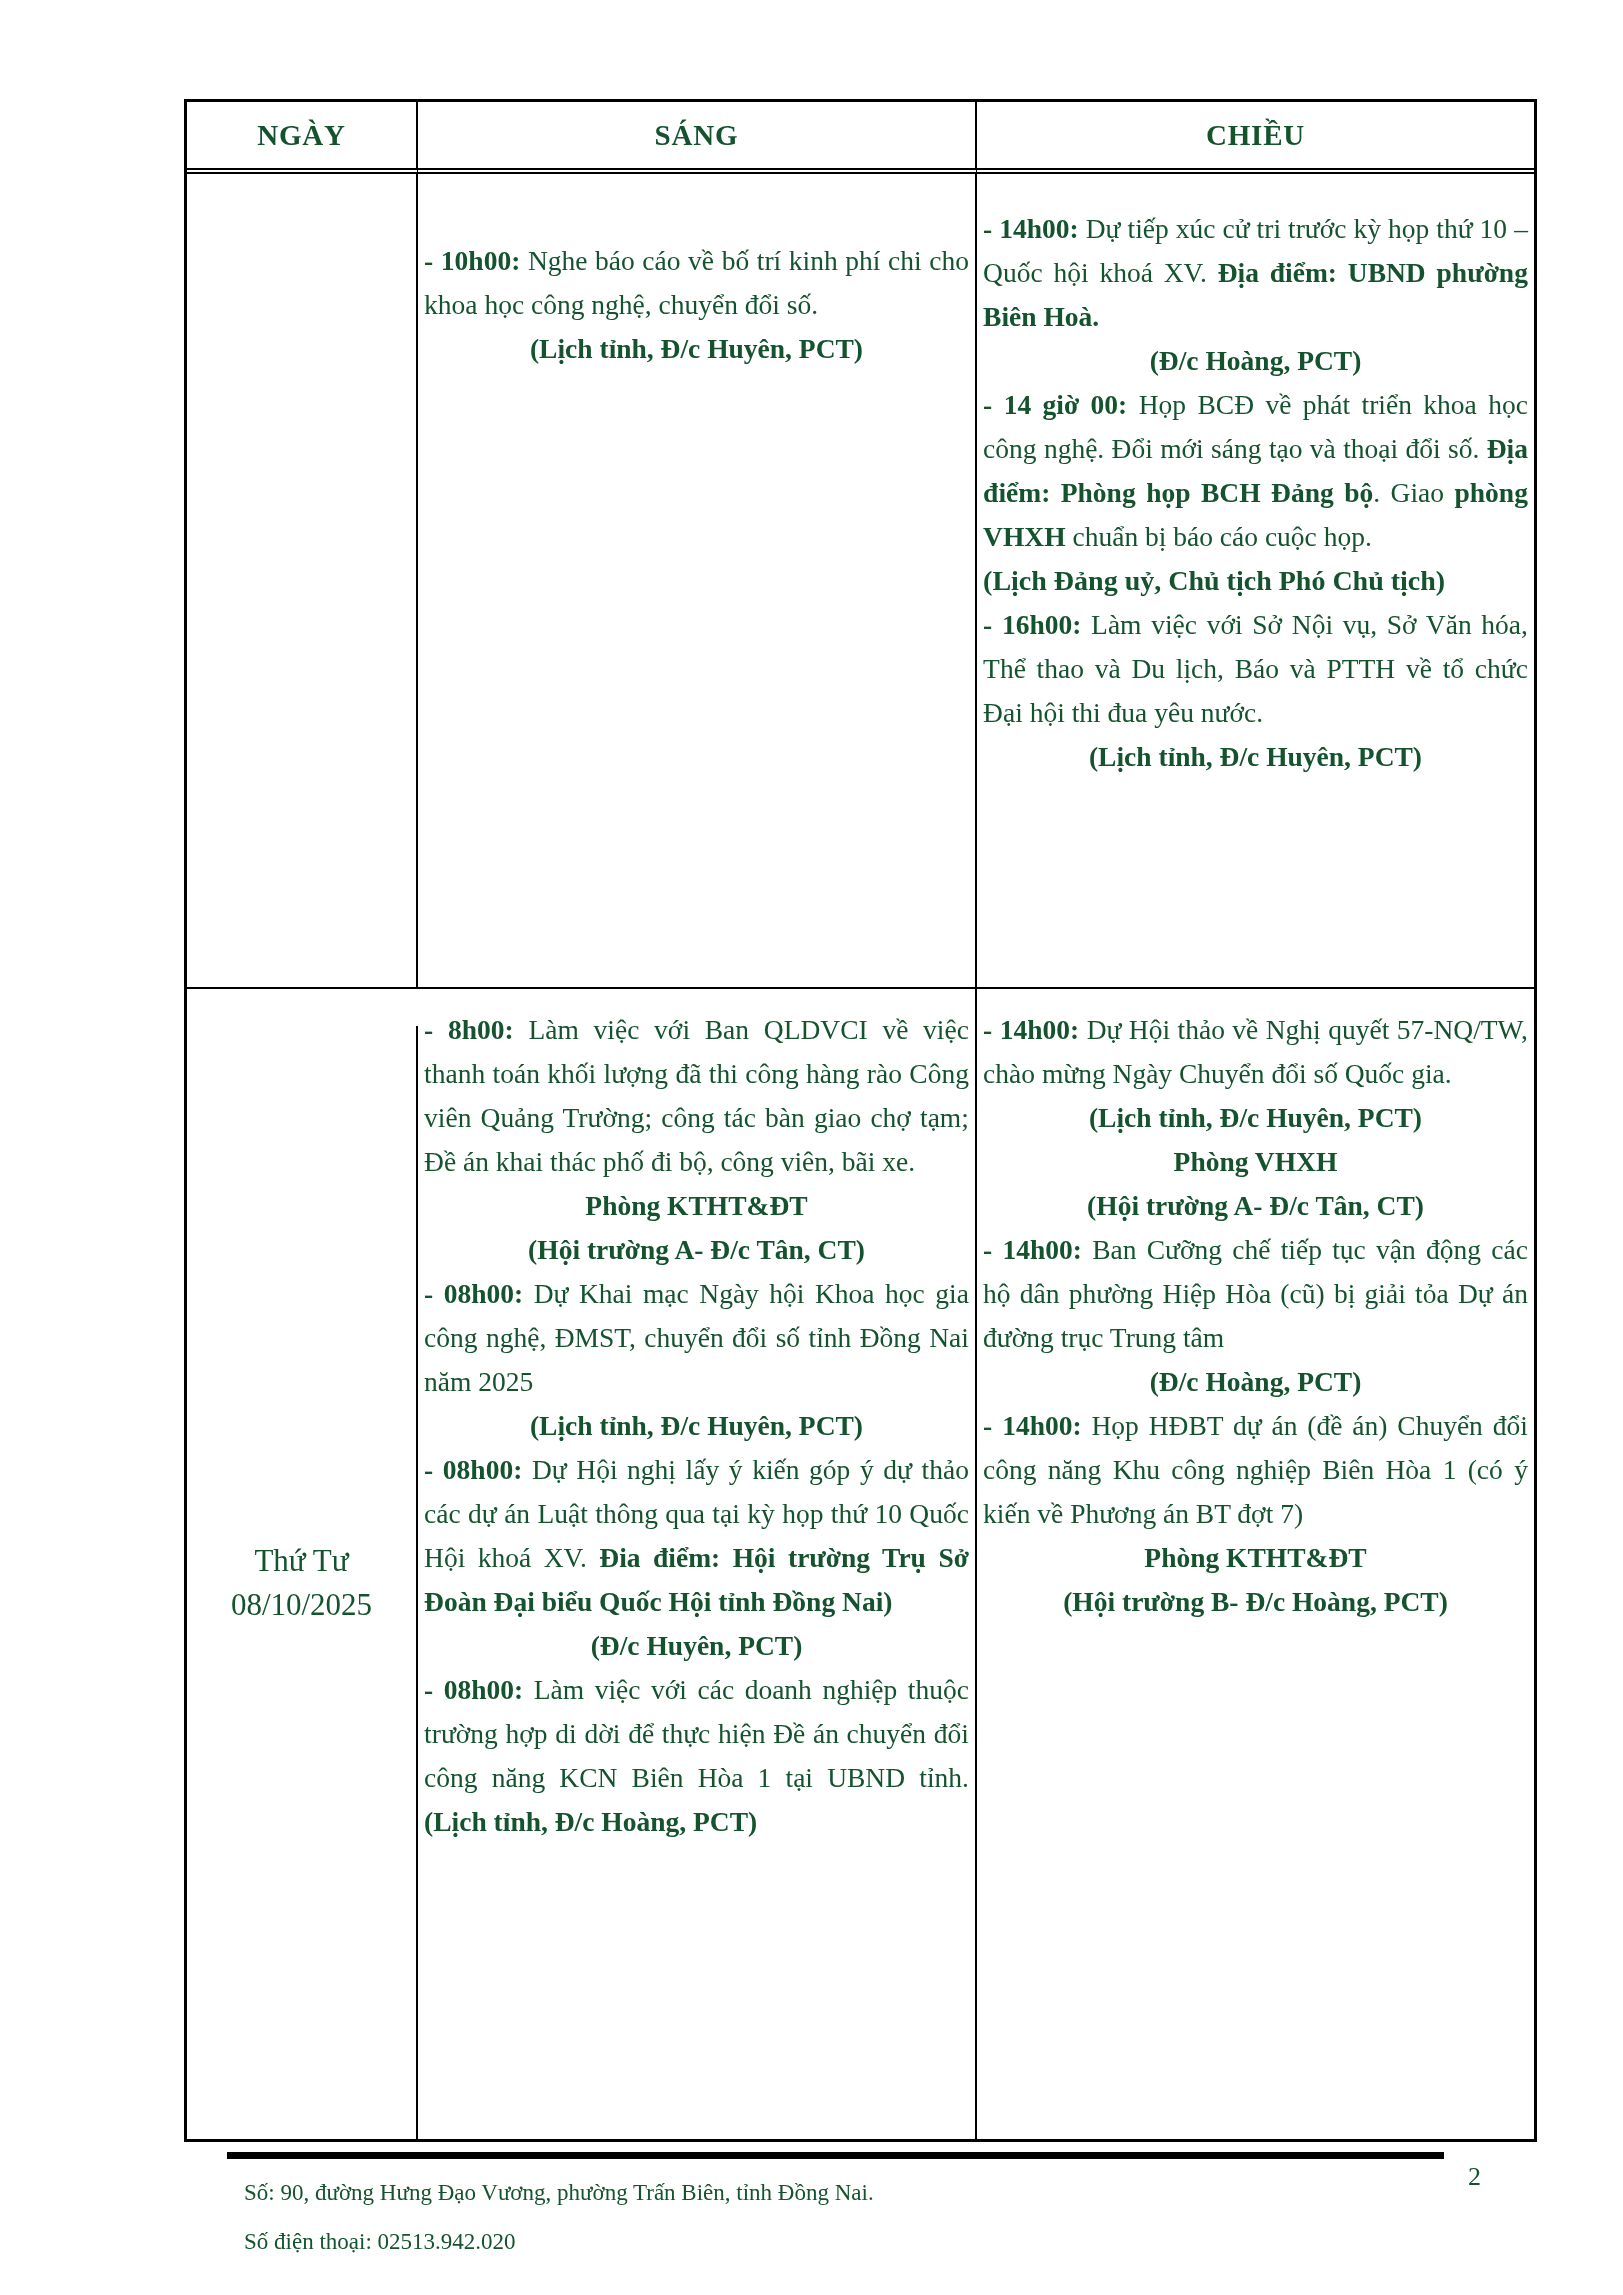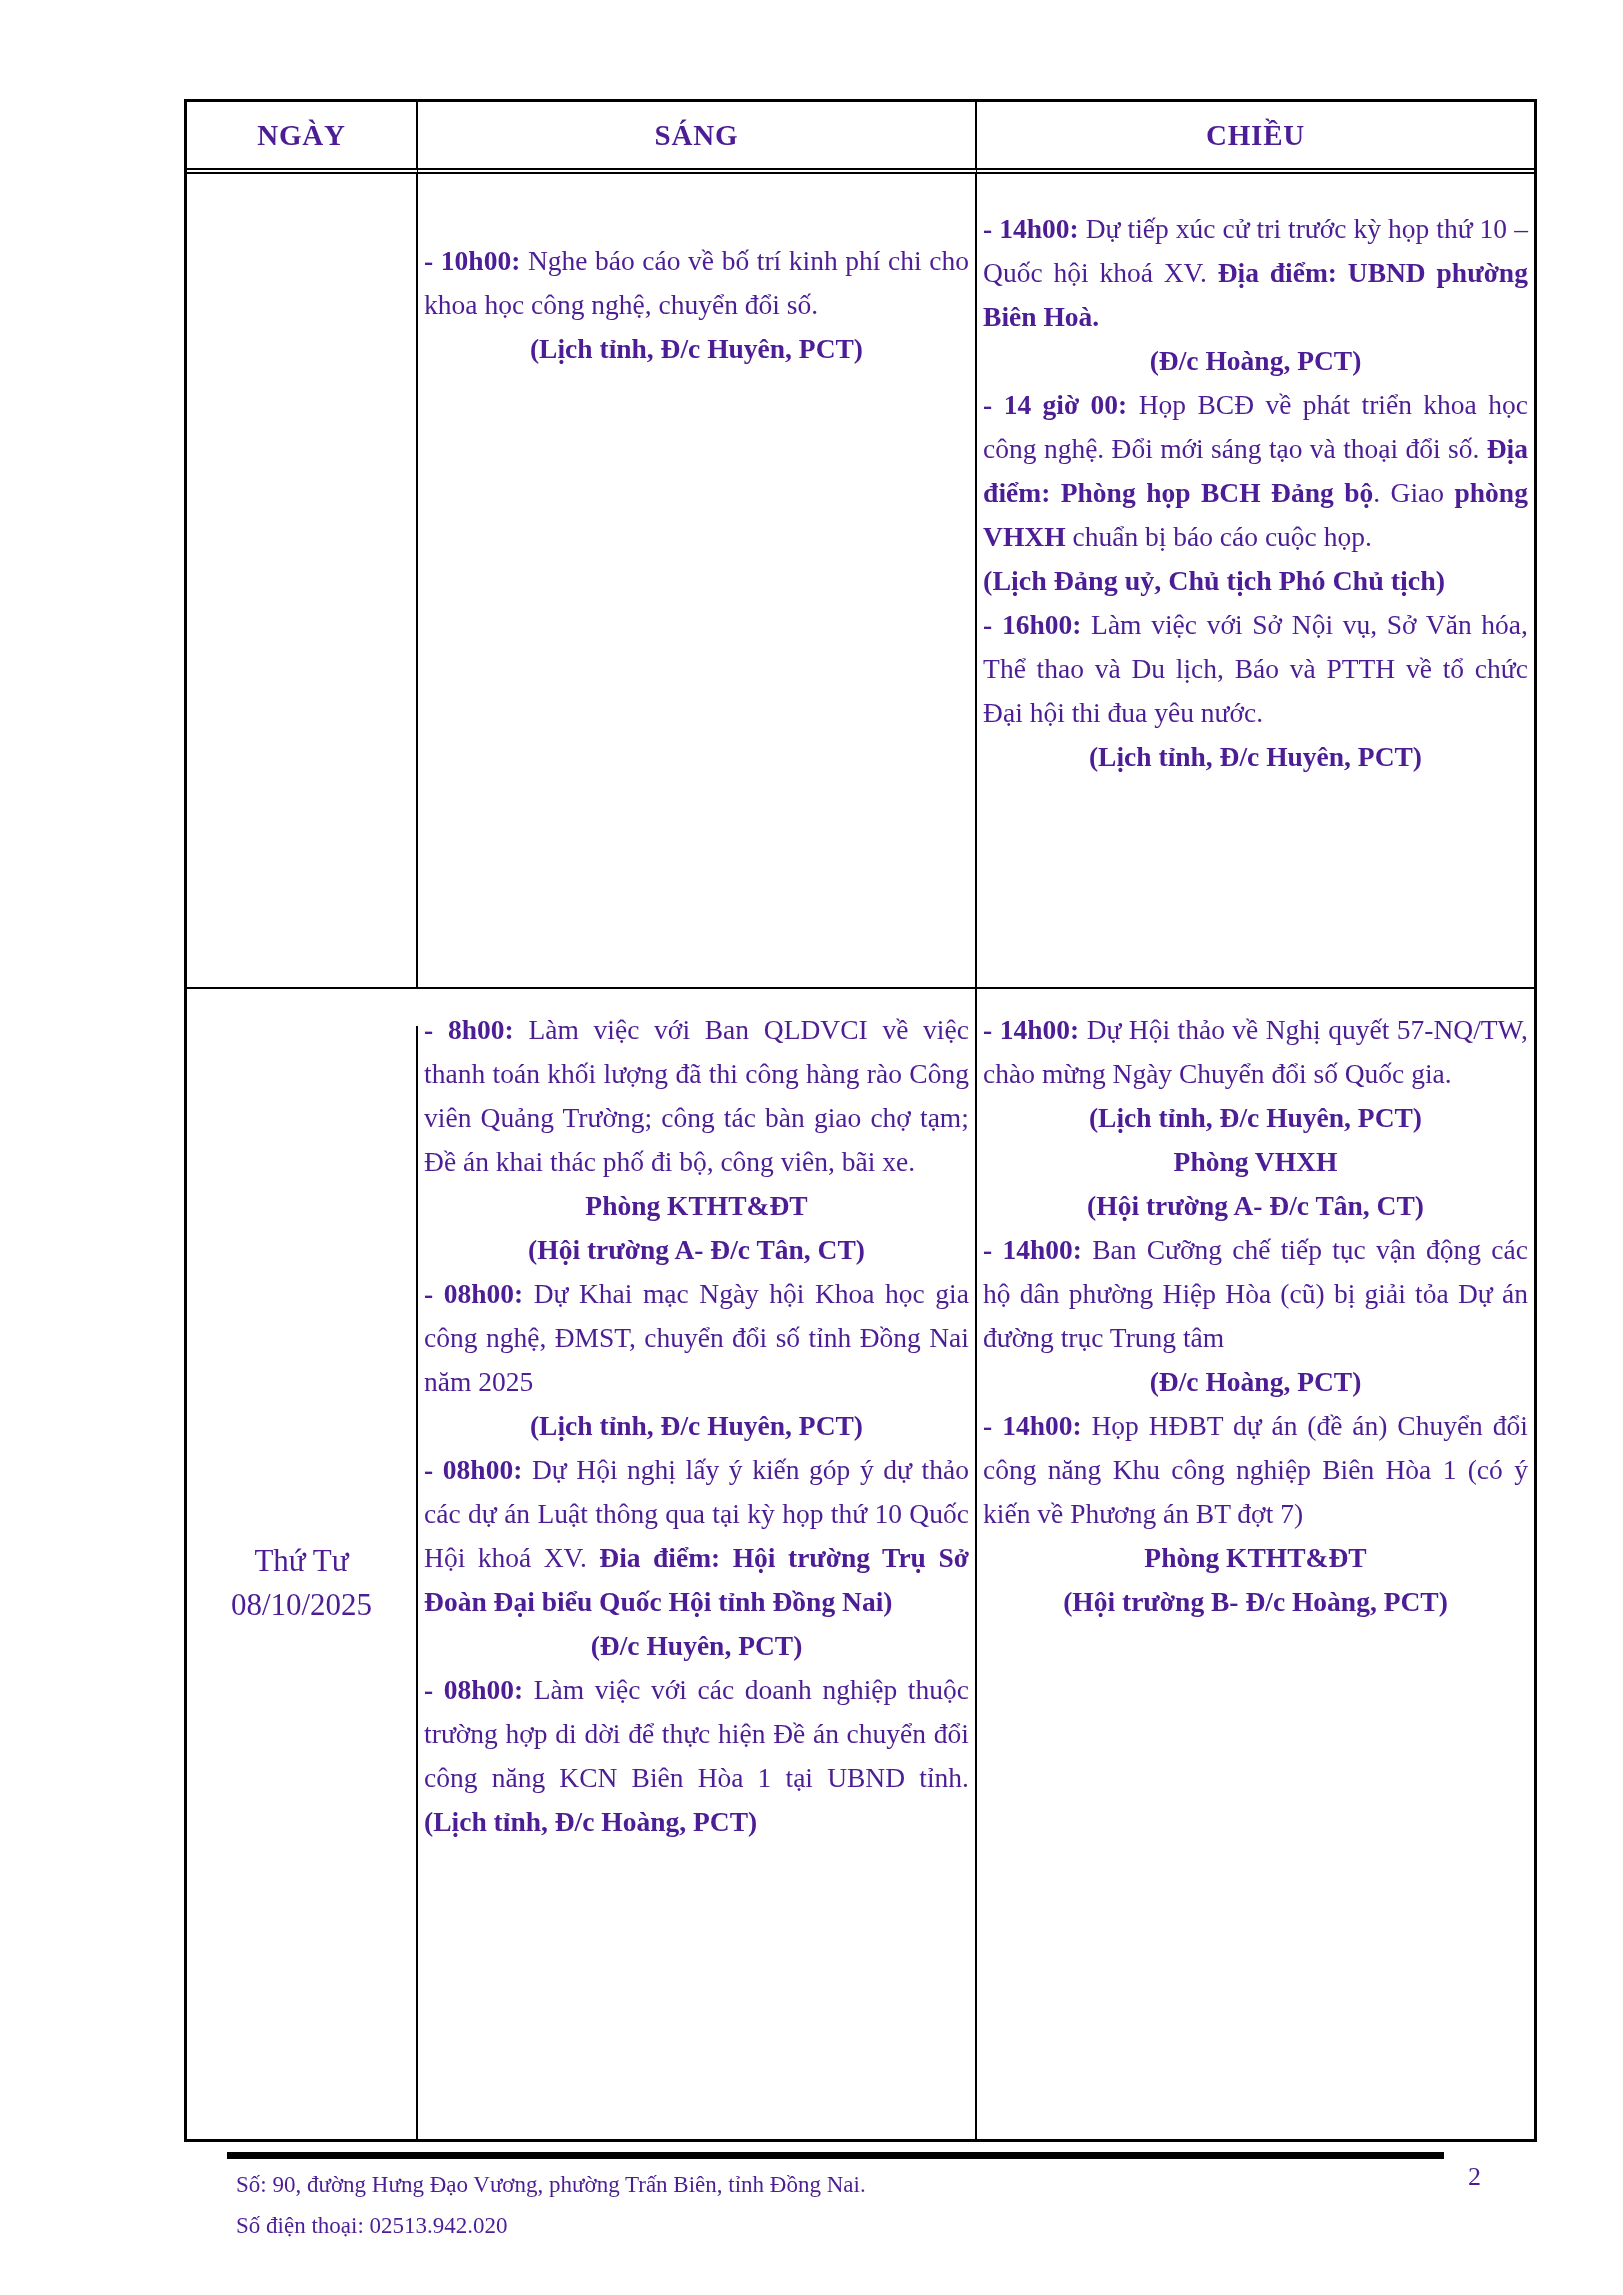--- a/index.html
+++ b/index.html
@@ -1,18 +1,18 @@
 <!DOCTYPE html>
 <html style="font-size:12.2px"><head>
 <meta charset="utf-8">
 <style>
   html,body { margin:0; padding:0; background:#888; }
   .page {
     position:relative; width:1624px; height:2295px; margin:0 auto;
-    background:#ffffff; color:#4c1d95;
+    background:#ffffff; color:#14532d;
     font-family:"Liberation Serif","DejaVu Serif",serif;
   }
   .tbl {
     position:absolute; left:184px; top:99px; width:1353px; height:2043px;
     box-sizing:border-box; border:3.1px solid #000;
     display:grid;
     grid-template-columns:231px 559px 1fr;
     grid-template-rows:72px 815px 1fr;
   }
   .cell { box-sizing:border-box; overflow:hidden; }
@@ -39,21 +39,21 @@
   .date-cell {
     display:flex; flex-direction:column; align-items:center; justify-content:center;
     font-weight:normal; font-size:31px; line-height:44px; text-align:right;margin-top:37px;
   }
   .footer-rule {
     position:absolute; left:227px; top:2152px; width:1217px; height:6.9px; background:#000;
   }
   .footer-text {
     position:absolute; left:232px; top:2162px; font-size:23px; line-height:37px;
   }
-  .footer-text div { margin:4px; }
+  .footer-text div { margin:12px; }
   .page-num {
     position:absolute; left:1468px; top:2162px; font-size:26px;
   }
 </style>
 </head>
 <body>
 
 <div class="page">
 
   <div class="tbl">

